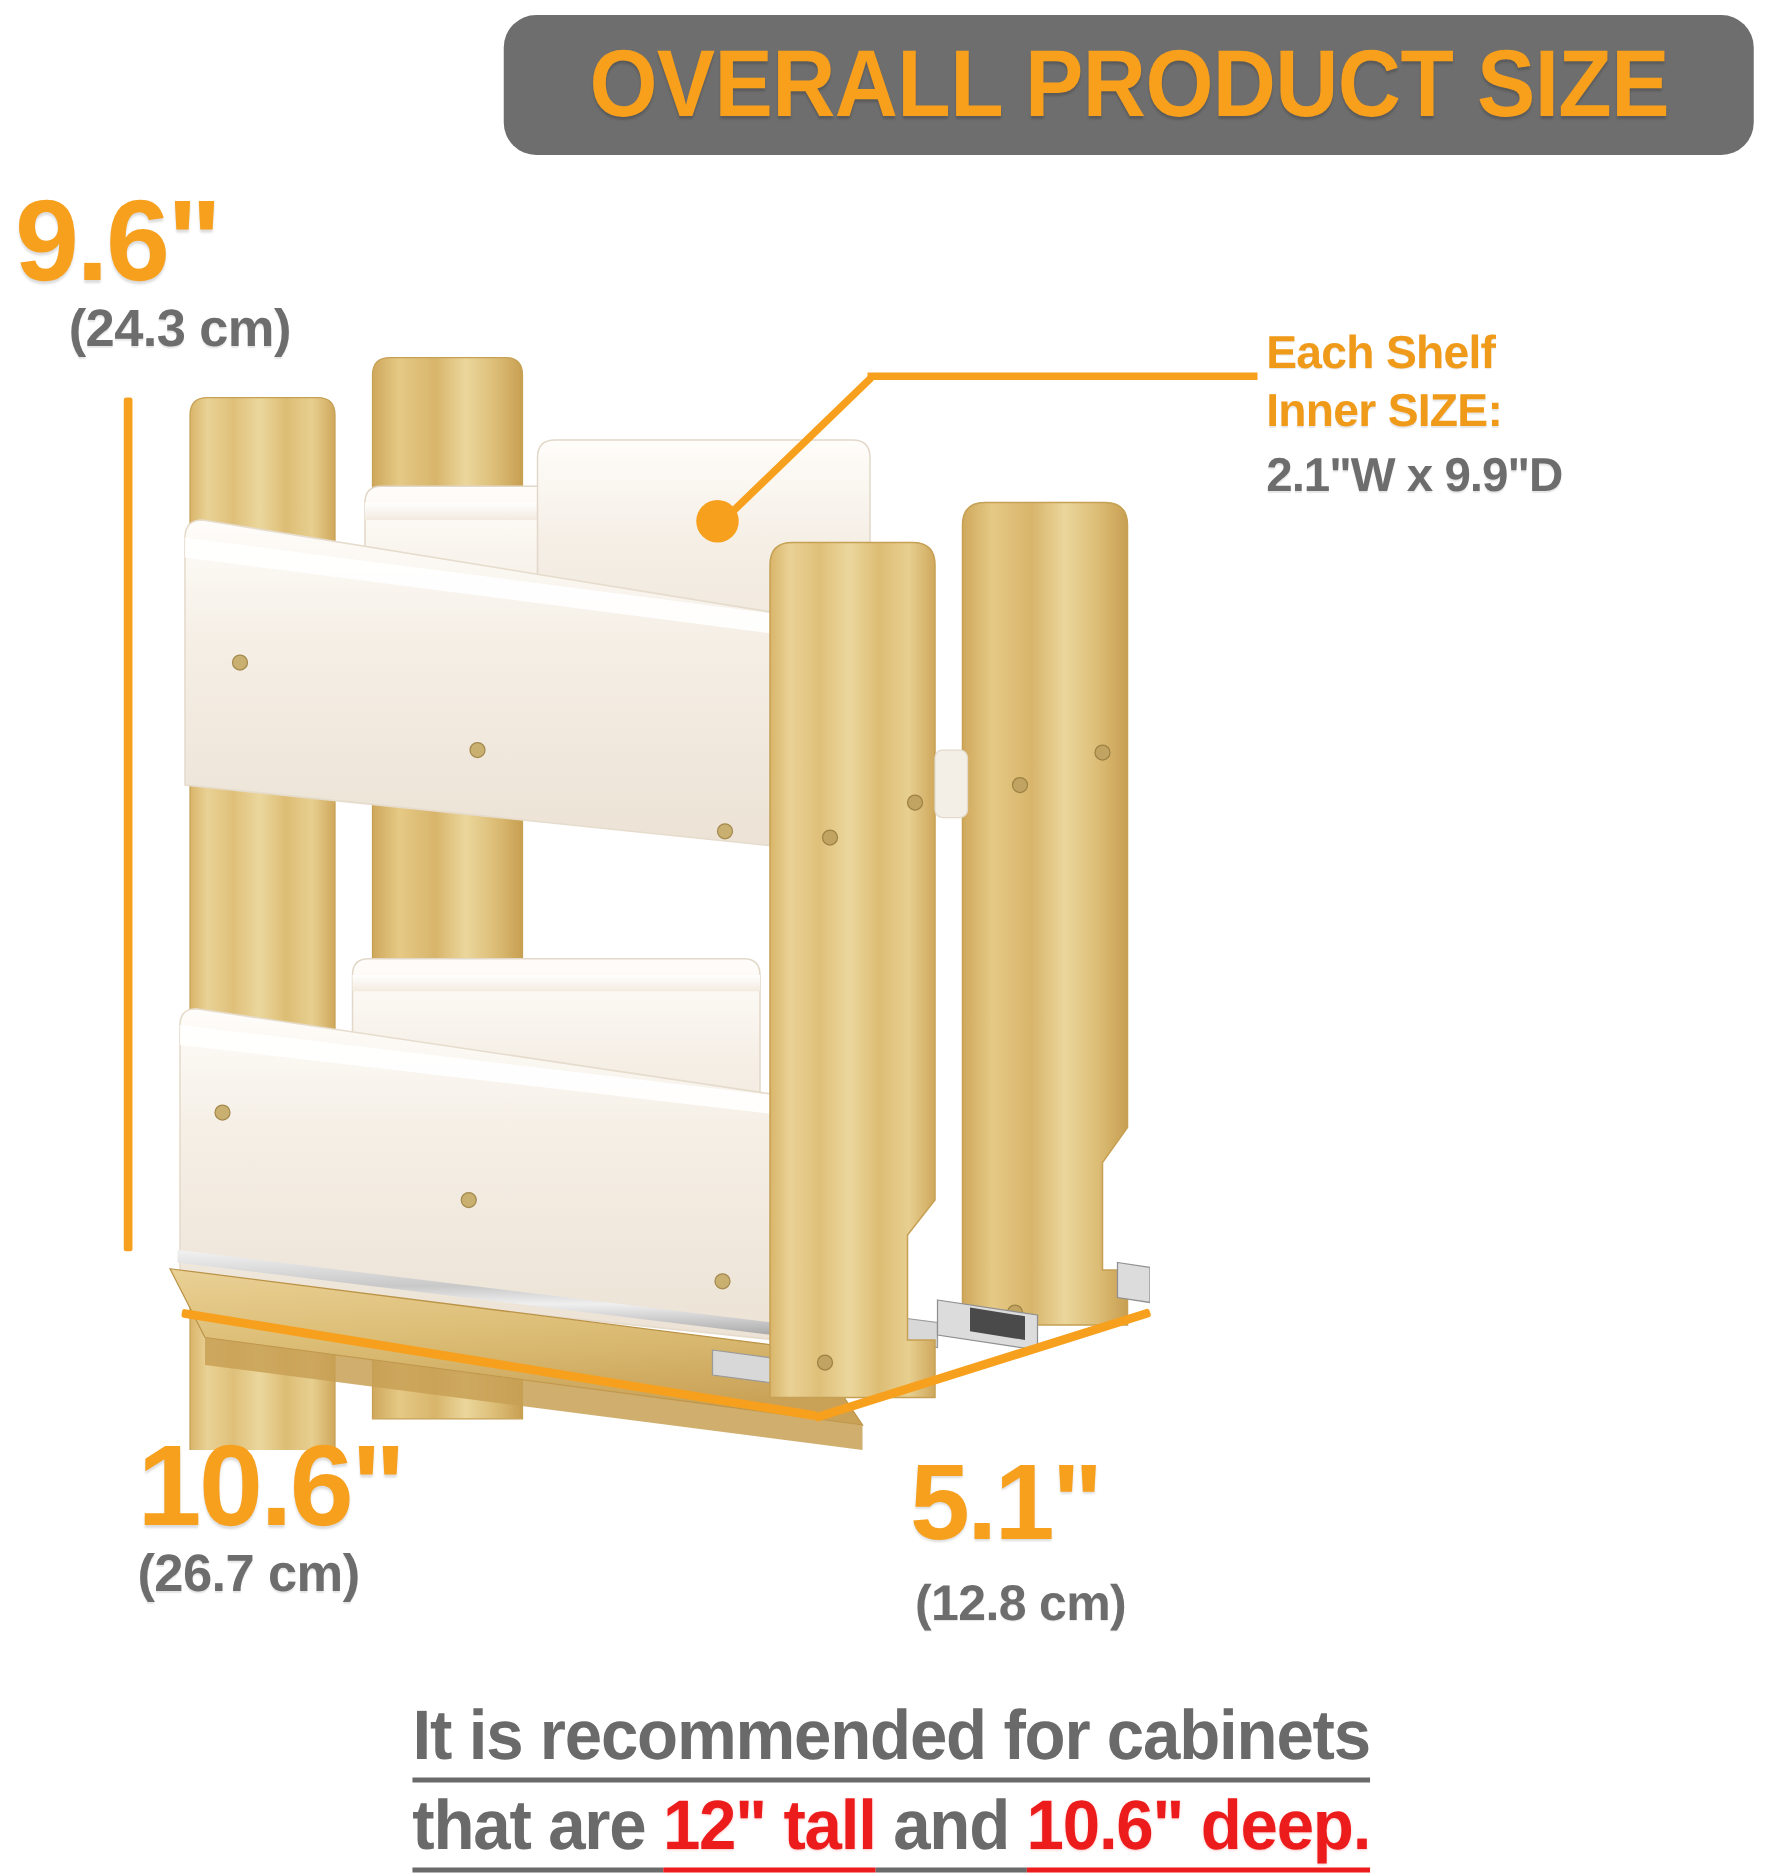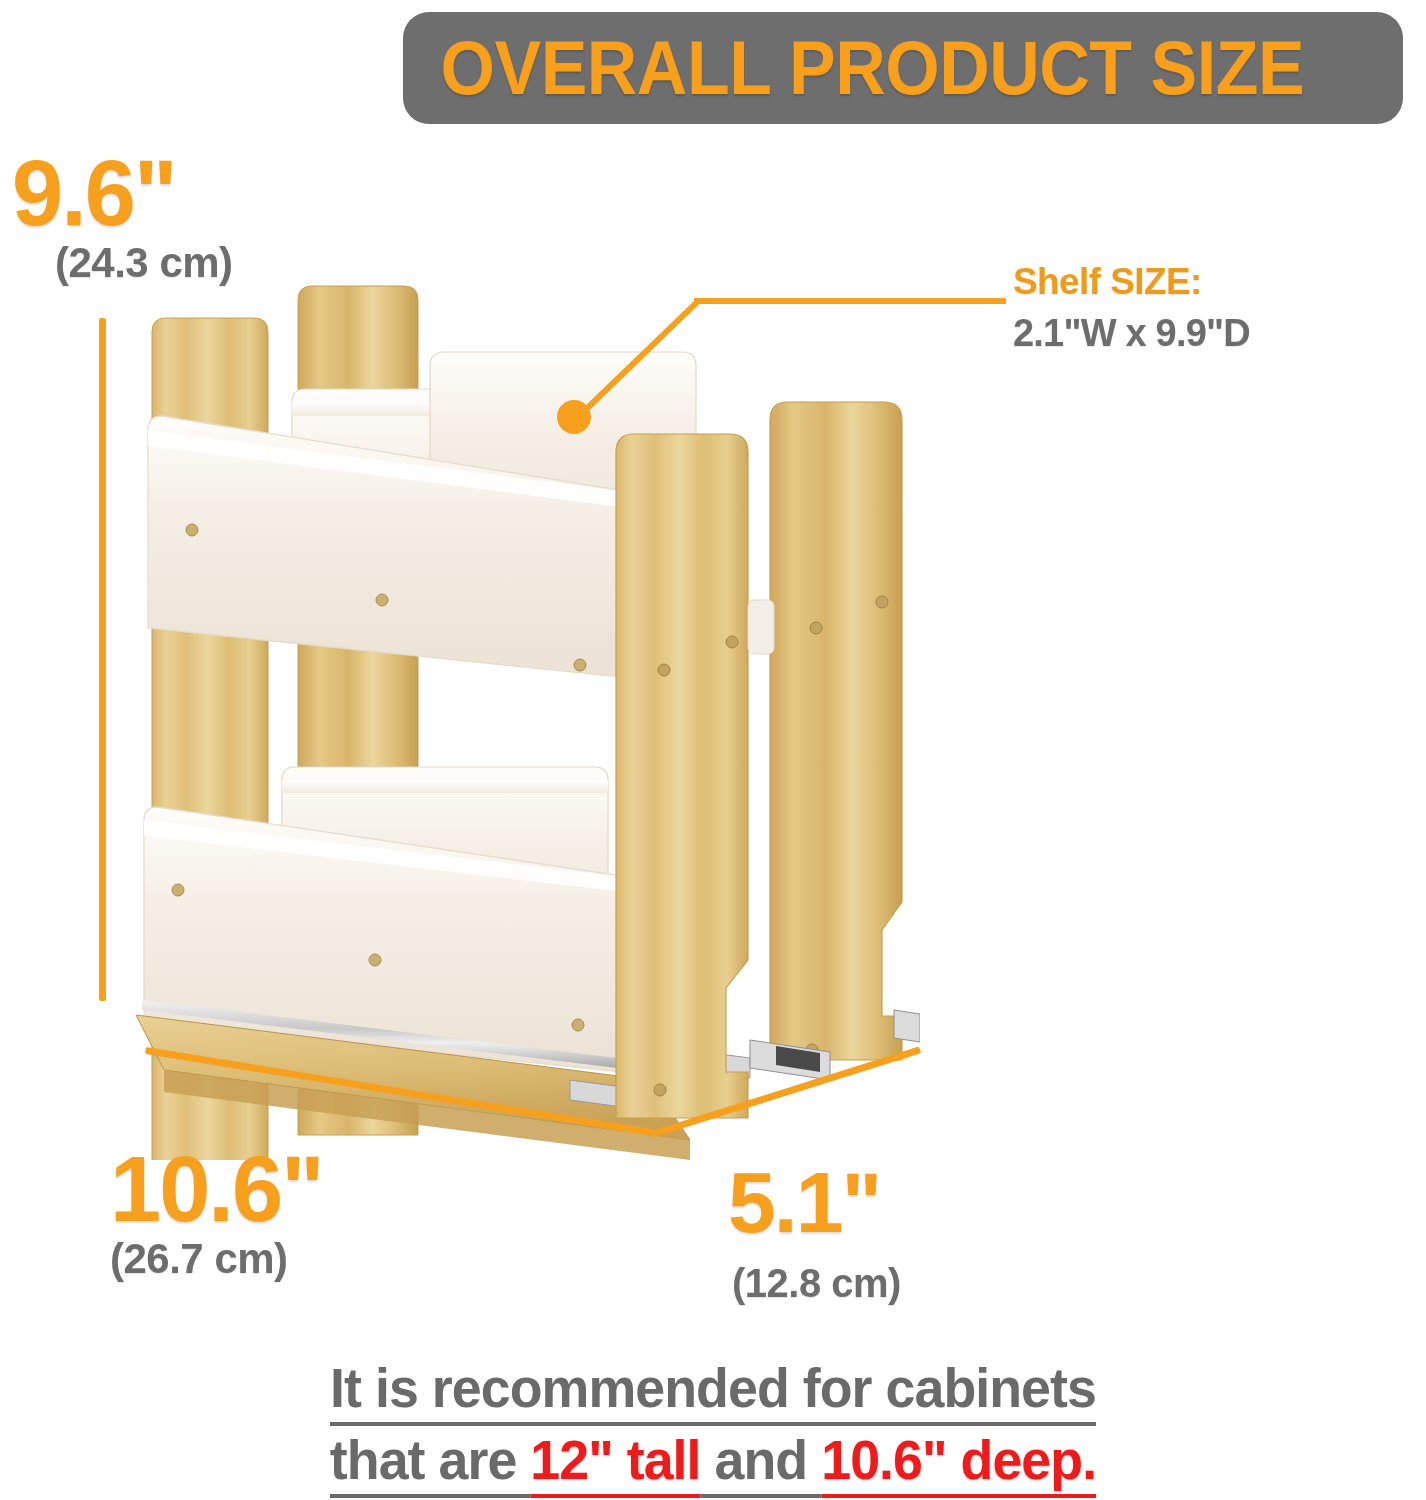--- a/index.html
+++ b/index.html
@@ -26,20 +26,21 @@
   .banner {
     position: absolute;
     left: 403px;
     top: 12px;
     width: 1000px;
     height: 112px;
     background: #6e6e6e;
     border-radius: 26px;
     display: flex;
     align-items: center;
+    justify-content: center;
     overflow: hidden;
   }
   .banner-title {
     color: #f8a01c;
     font-size: 76px;
     line-height: 1;
     font-weight: 700;
     letter-spacing: -0.5px;
     transform: scaleX(0.92);
     white-space: nowrap;
@@ -345,21 +346,22 @@
     <span class="inches">10.6"</span>
     <span class="cm">(26.7 cm)</span>
   </div>
 
   <div class="dim" id="dim-depth">
     <span class="inches">5.1"</span>
     <span class="cm">(12.8 cm)</span>
   </div>
 
   <div class="callout-text">
-    <span class="c-line2">Shelf SIZE:</span>
+    <span class="c-line1">Each Shelf</span>
+    <span class="c-line2">Inner SIZE:</span>
     <span class="c-line3">2.1"W x 9.9"D</span>
   </div>
 
   <div class="footer-note">
     <span class="f-line">
       <span class="seg">It is recommended for cabinets</span>
     </span>
     <span class="f-line">
       <span class="seg">that are </span><span class="seg-red">12" tall</span><span class="seg"> and </span><span class="seg-red">10.6" deep.</span>
     </span>

